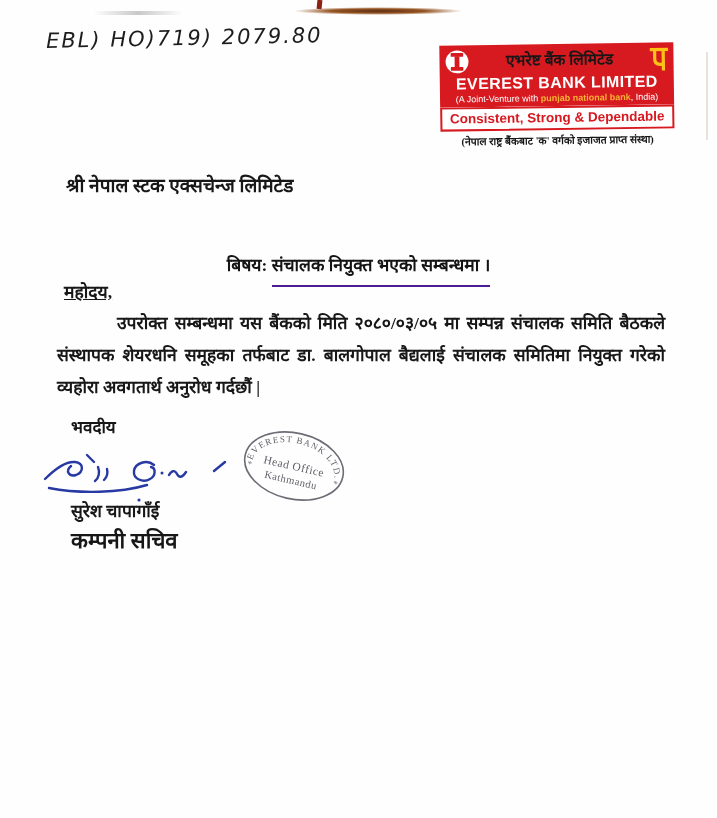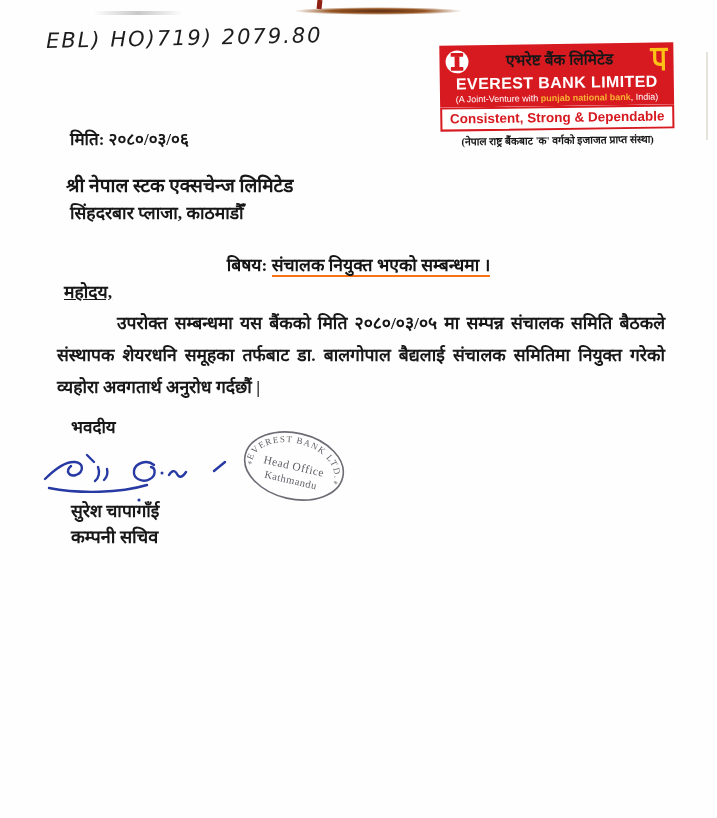--- a/index.html
+++ b/index.html
@@ -43,27 +43,27 @@
     font-family:"Liberation Sans", sans-serif; white-space:nowrap; }
   .license { color:#9e1b1b; font-size:10.5px; text-align:center; margin-top:3px; white-space:nowrap; }
 
   
   .dv { font-weight:600; color:#171717; }
   .date-line  { position:absolute; left:70px; top:127px; font-size:17px; }
   .addr1 { position:absolute; left:66px; top:172px; font-size:19px; }
   .addr2 { position:absolute; left:70px; top:200px; font-size:17.5px; }
   .subject { position:absolute; left:0; top:252px; width:717px; text-align:center;
     font-size:17.5px; font-weight:700; color:#141414; }
-  .subject .u { border-bottom:2px solid #f97316; padding-bottom:0; }
+  .subject .u { border-bottom:2px solid #4c1d95; padding-bottom:10px; }
   .salutation { position:absolute; left:64px; top:279px; font-size:17.5px;text-decoration:underline; }
   .body-par { position:absolute; left:57px; top:307px; width:608px;
     font-size:17.5px; line-height:32px; text-align:justify; text-indent:60px; }
   .closing { position:absolute; left:71px; top:415px; font-size:17px;font-family:Liberation Serif, serif; }
   .sig-name { position:absolute; left:71px; top:498px; font-size:17.5px;text-align:center; }
-  .sig-title { position:absolute; left:71px; top:524px; font-size:18px; }
+  .sig-title { position:absolute; left:71px; top:524px; font-size:22px; }
 
   .sig-svg { position:absolute; left:35px; top:437px; }
   .stamp-svg { position:absolute; left:228px; top:414px; }
 </style>
 </head>
 <body>
 
 <div class="page">
 
   <div class="streak"></div>
@@ -93,23 +93,21 @@
           </svg>
         </span>
       </div>
       <div class="name-en">EVEREST BANK LIMITED</div>
       <div class="jv"><span>(A Joint-Venture with </span><span class="partner">punjab national bank</span><span>, India)</span></div>
     </div>
     <div class="slogan">Consistent, Strong &amp; Dependable</div>
     <div class="license dv">(नेपाल राष्ट्र बैंकबाट 'क' वर्गको इजाजत प्राप्त संस्था)</div>
   </div>
 
-  <div class="date-line dv">मिति: २०८०/०३/०६</div>
   <div class="addr1 dv">श्री नेपाल स्टक एक्सचेन्ज लिमिटेड</div>
-  <div class="addr2 dv">सिंहदरबार प्लाजा, काठमाडौँ</div>
 
   <div class="subject dv"><span>बिषय: </span><span class="u">संचालक नियुक्त भएको सम्बन्धमा ।</span></div>
 
   <div class="salutation dv">महोदय,</div>
 
   <div class="body-par dv">उपरोक्त सम्बन्धमा यस बैंकको मिति २०८०/०३/०५ मा सम्पन्न संचालक समिति बैठकले संस्थापक शेयरधनि समूहका तर्फबाट डा. बालगोपाल बैद्यलाई संचालक समितिमा नियुक्त गरेको व्यहोरा अवगतार्थ अनुरोध गर्दछौं |</div>
 
   <div class="closing dv">भवदीय</div>
 
   <svg class="sig-svg" width="265" height="72" viewBox="0 0 265 72" fill="none" stroke="#1c2f9e" stroke-width="2.4" stroke-linecap="round" opacity="0.95">

